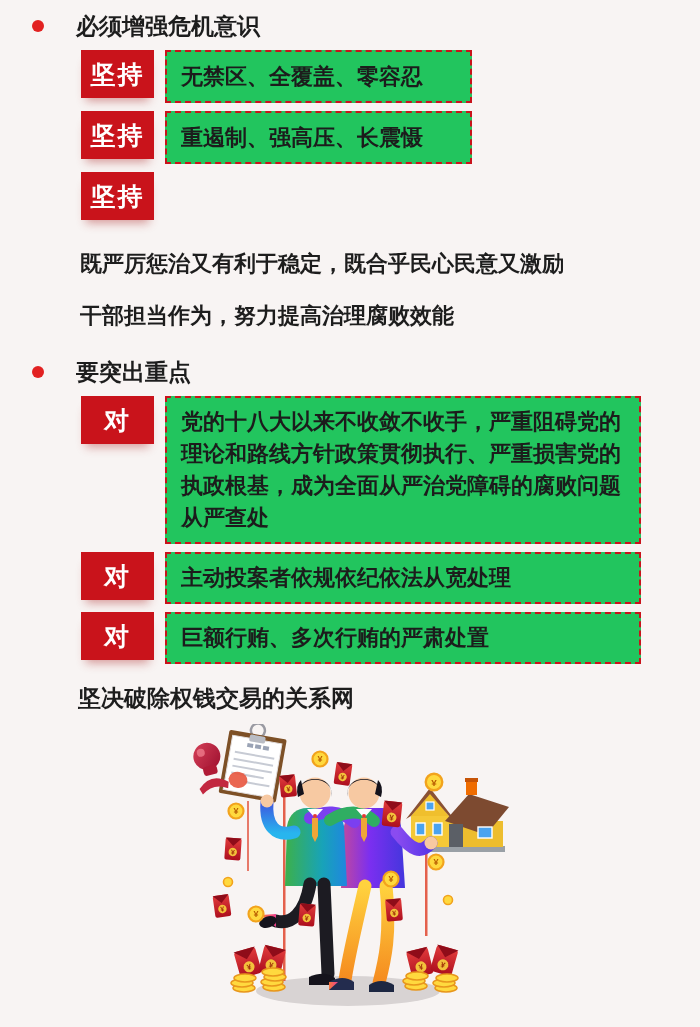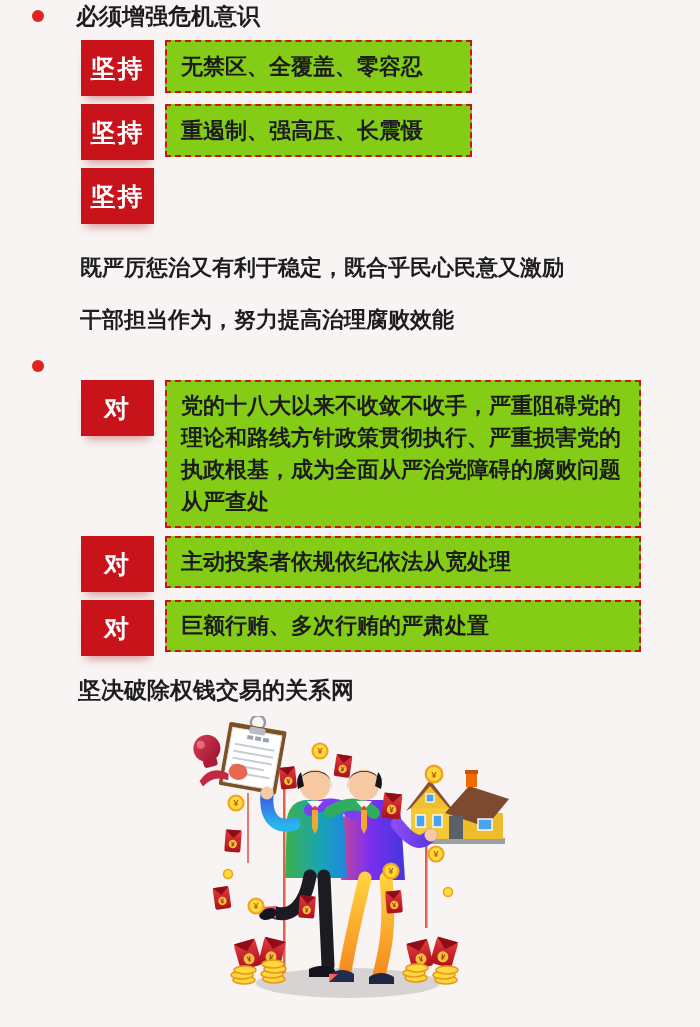--- a/index.html
+++ b/index.html
@@ -3,36 +3,36 @@
 <meta charset="utf-8">
 <style>
   html,body{margin:0;padding:0;}
   body{
     width:700px;height:1027px;overflow:hidden;
     background:#f8f4f3;
     font-family:"Liberation Sans","DejaVu Sans",sans-serif;
     color:#1d1d1d;
   }
   .bullet-row{display:flex;align-items:center;margin:0 0 8px 32px;}
-  .bullet-row.first{align-items:center;}
+  .bullet-row.first{padding-top:10px;align-items:center;}
   .dot{width:12px;height:12px;border-radius:50%;background:#e22121;margin-right:32px;flex:none;}
   .bullet-title{font-size:23px;font-weight:bold;line-height:32px;}
 
   .rows{margin-left:81px;}
   .row{display:flex;align-items:flex-start;margin-bottom:8px;}
   .row-label{
-    width:73px;height:56px;flex:none;
+    width:73px;height:48px;flex:none;
     background:#c9131b;color:#ffffff;
     font-size:25px;font-weight:bold;letter-spacing:2px;
     display:flex;align-items:center;justify-content:center;
     box-shadow:0 8px 9px -5px rgba(170,40,40,.45);
   }
   .row-box{
     margin-left:11px;box-sizing:border-box;
-    border:2px dashed #c9131b;background:#84cc16;
+    border:2px dashed #c9131b;background:#22c55e;
     padding:8px 14px;min-height:52px;
     font-size:22px;font-weight:bold;line-height:33px;color:#1c1c1c;
     display:flex;align-items:center;
   }
   .s1 .row-box{width:307px;}
   .s2 .row-box{width:476px;line-height:32px;}
 
   .paragraph{
     margin:18px 0 14px 80px;width:505px;
     font-size:22px;font-weight:bold;line-height:52px;
@@ -60,20 +60,21 @@
   </div>
   <div class="row">
     <div class="row-label">坚持</div>
   </div>
 </div>
 
 <div class="paragraph">既严厉惩治又有利于稳定，既合乎民心民意又激励干部担当作为，努力提高治理腐败效能</div>
 
 <div class="bullet-row">
   <span class="dot"></span>
+  <span class="bullet-title">要突出重点</span>
 </div>
 
 <div class="rows s2">
   <div class="row">
     <div class="row-label">对</div>
     <div class="row-box">党的十八大以来不收敛不收手，严重阻碍党的理论和路线方针政策贯彻执行、严重损害党的执政根基，成为全面从严治党障碍的腐败问题从严查处</div>
   </div>
   <div class="row">
     <div class="row-label">对</div>
     <div class="row-box">主动投案者依规依纪依法从宽处理</div>

